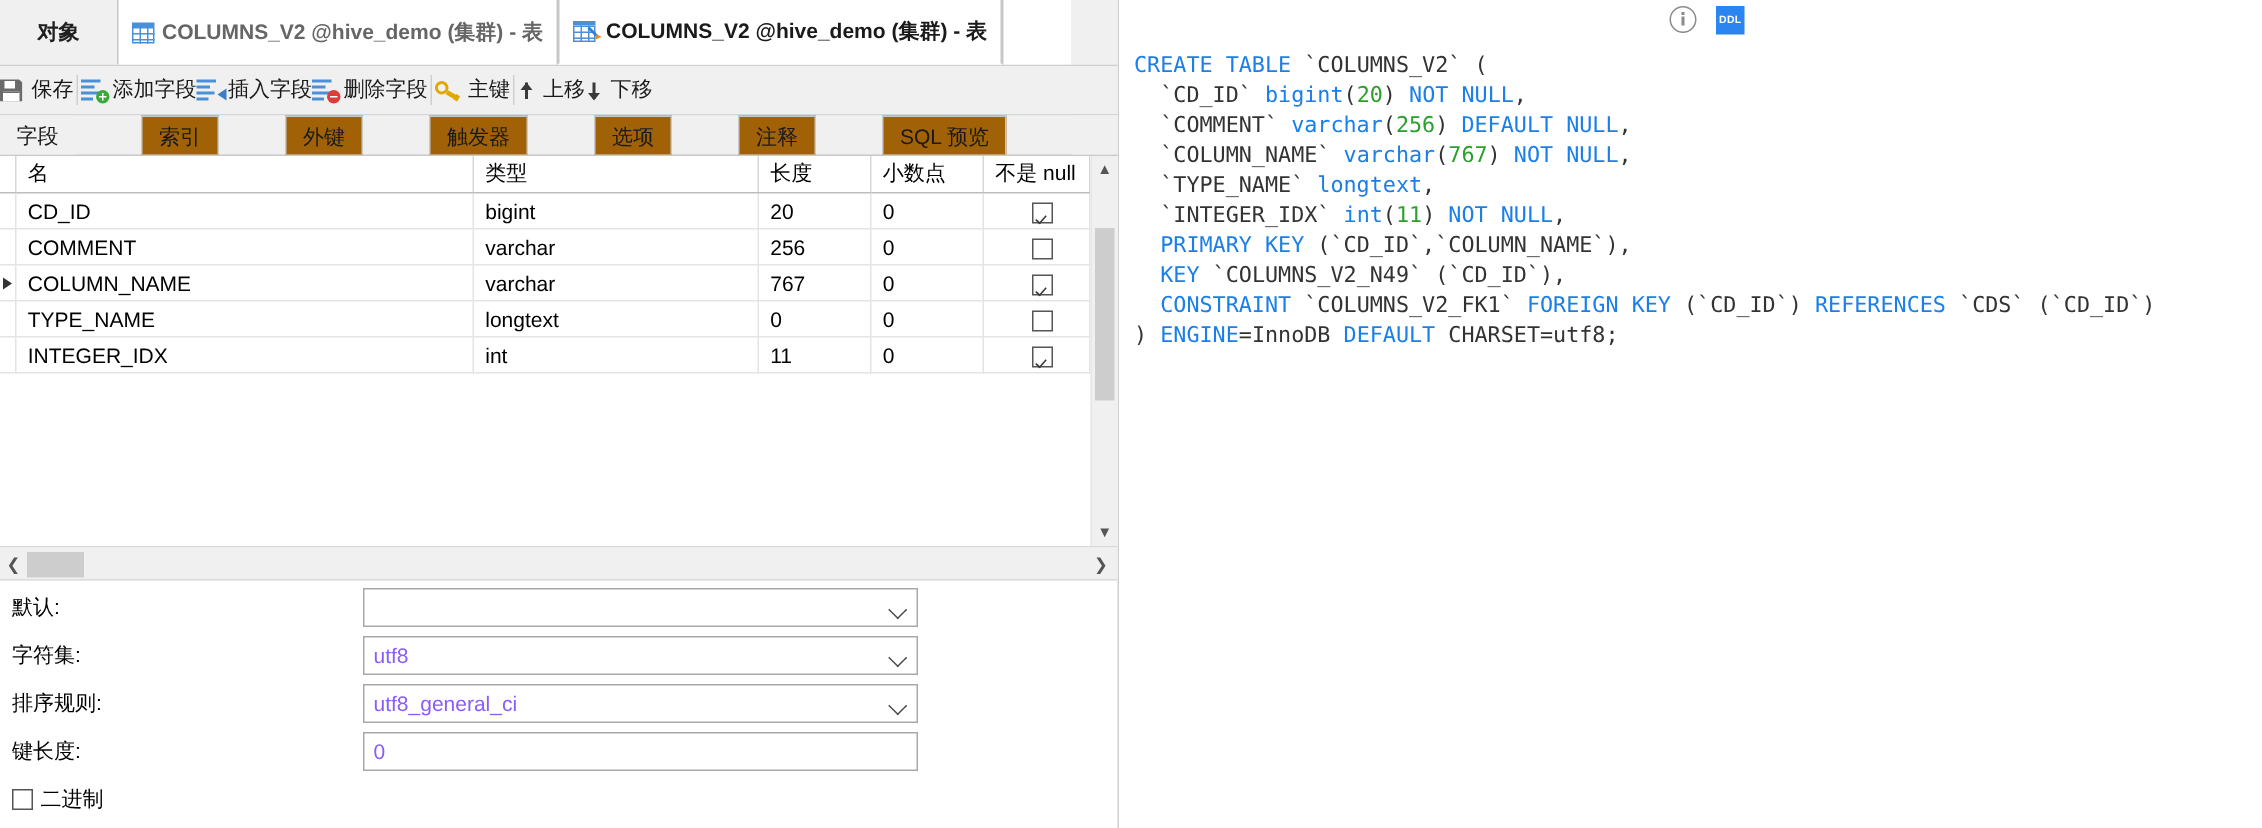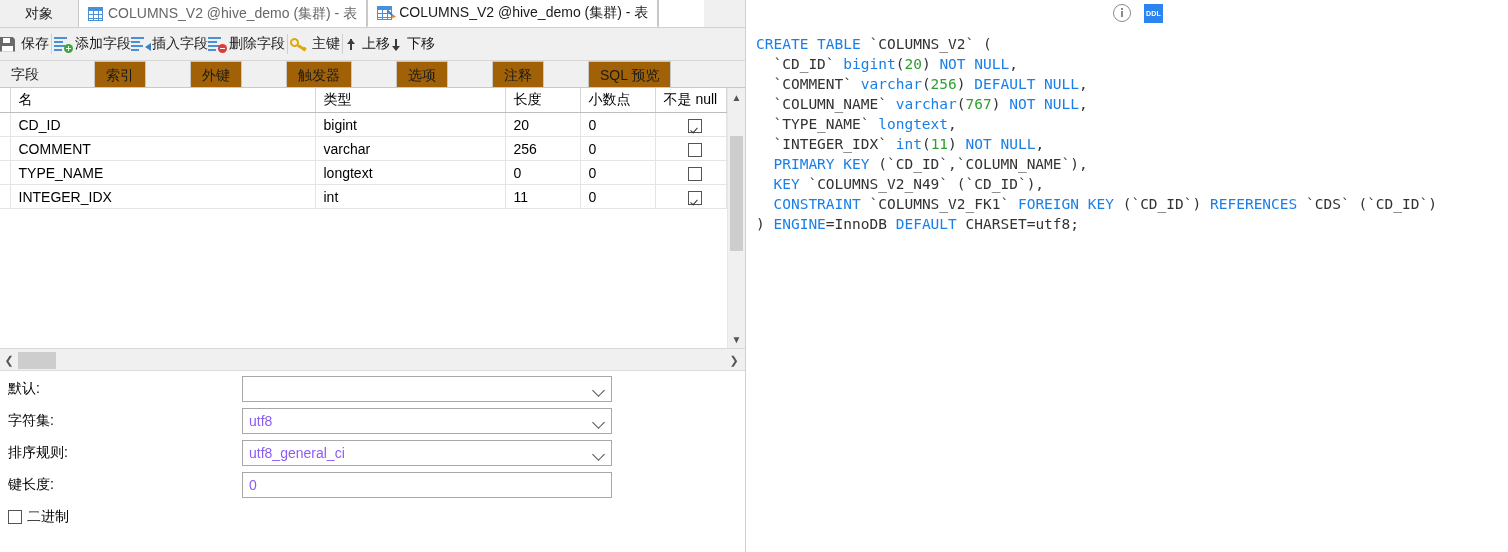--- a/index.html
+++ b/index.html
@@ -8,22 +8,22 @@
     font-family:"Liberation Sans","DejaVu Sans",sans-serif;font-size:14px;color:#000;
     -webkit-font-smoothing:none;
   }
   .app{position:relative;width:1508px;height:552px;}
 
   
   .left-pane{position:absolute;left:0;top:0;width:746px;height:552px;background:#fff;
     border-right:1px solid #d0d0d0;box-sizing:border-box;}
 
   
-  .tabstrip{position:relative;height:28px;background:#f0f0f0;
-    border-bottom:1px solid #d0d0d0;display:flex;align-items:stretch;box-sizing:border-box;}
+  .tabstrip{position:relative;height:44px;background:#f0f0f0;
+    border-bottom:1px solid #d0d0d0;display:flex;align-items:stretch;box-sizing:border-box;font-weight:bold;}
   .obj-label{display:flex;align-items:center;justify-content:center;width:78px;
     font-size:14px;color:#202020;background:#f0f0f0;}
   .tab{display:flex;align-items:center;gap:5px;padding:0 9px;background:#fff;
     border-left:1px solid #c8c8c8;border-right:1px solid #c8c8c8;
     font-size:14px;color:#444;white-space:nowrap;box-sizing:border-box;}
   .tab.inactive{color:#666;}
   .tab.active{color:#1a1a1a;border-bottom:1px solid #fff;}
   .tab-endcap{flex:0 0 auto;width:45px;background:#fff;border-left:1px solid #c8c8c8;}
   .tab-spacer{flex:1 1 auto;background:#f0f0f0;}
 
@@ -307,20 +307,30 @@
             </tr>
             <tr>
               <td class="c-ind"></td>
               <td>COMMENT</td>
               <td>varchar</td>
               <td>256</td>
               <td>0</td>
               <td class="cell-null"><span class="cbx"></span></td>
             </tr>
             <tr>
+              <td class="c-ind">
+                  <span class="rowmark"></span>
+                </td>
+              <td>COLUMN_NAME</td>
+              <td>varchar</td>
+              <td>767</td>
+              <td>0</td>
+              <td class="cell-null"><span class="cbx on"></span></td>
+            </tr>
+            <tr>
               <td class="c-ind"></td>
               <td>TYPE_NAME</td>
               <td>longtext</td>
               <td>0</td>
               <td>0</td>
               <td class="cell-null"><span class="cbx"></span></td>
             </tr>
             <tr>
               <td class="c-ind"></td>
               <td>INTEGER_IDX</td>

